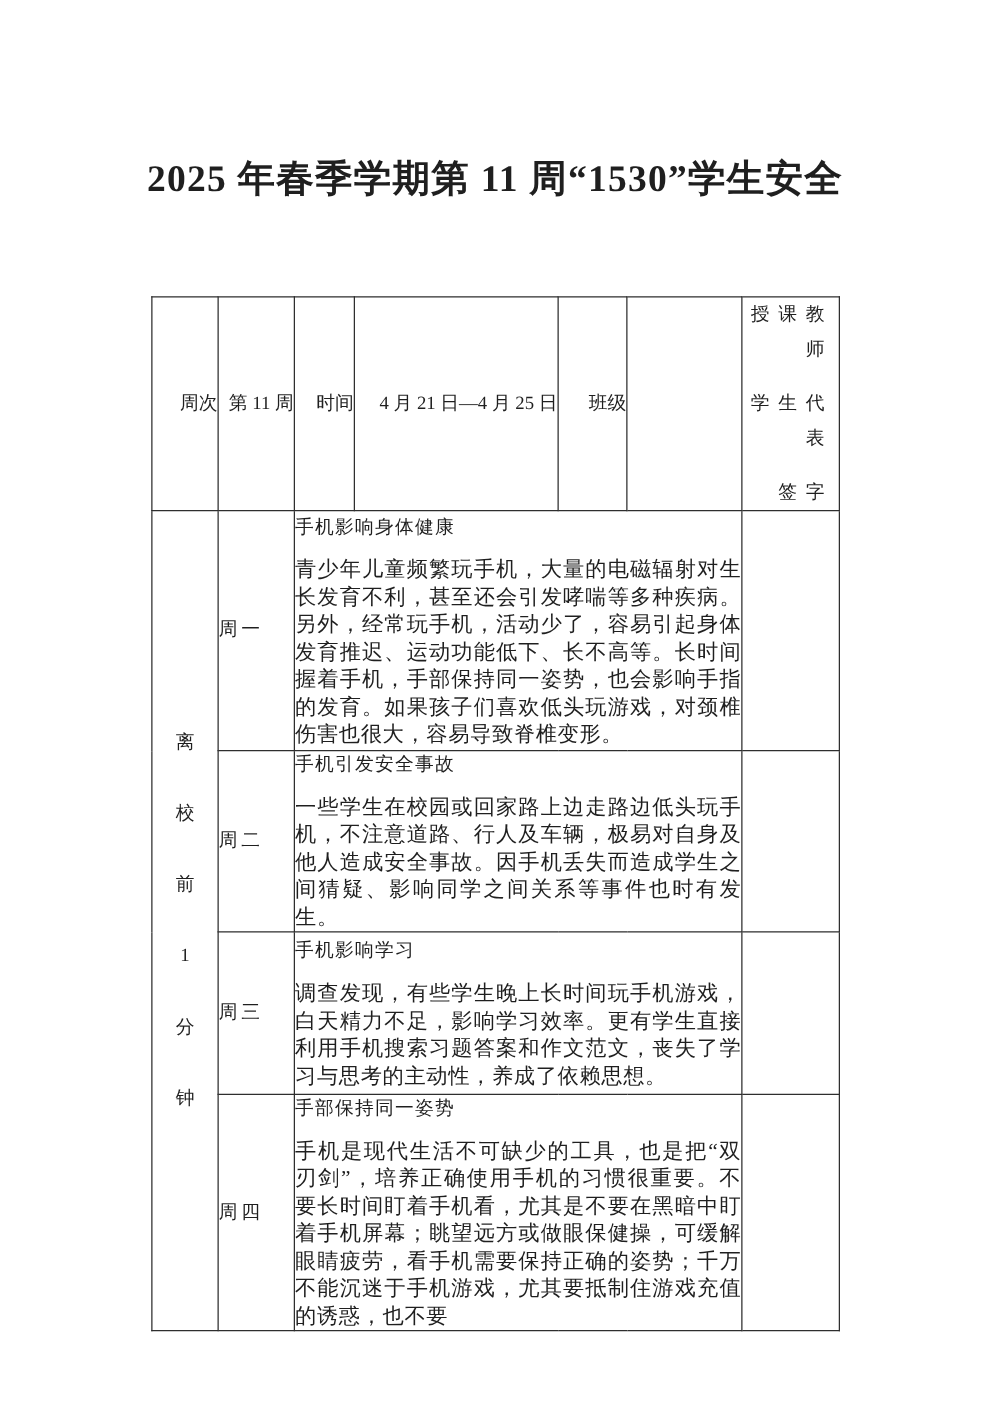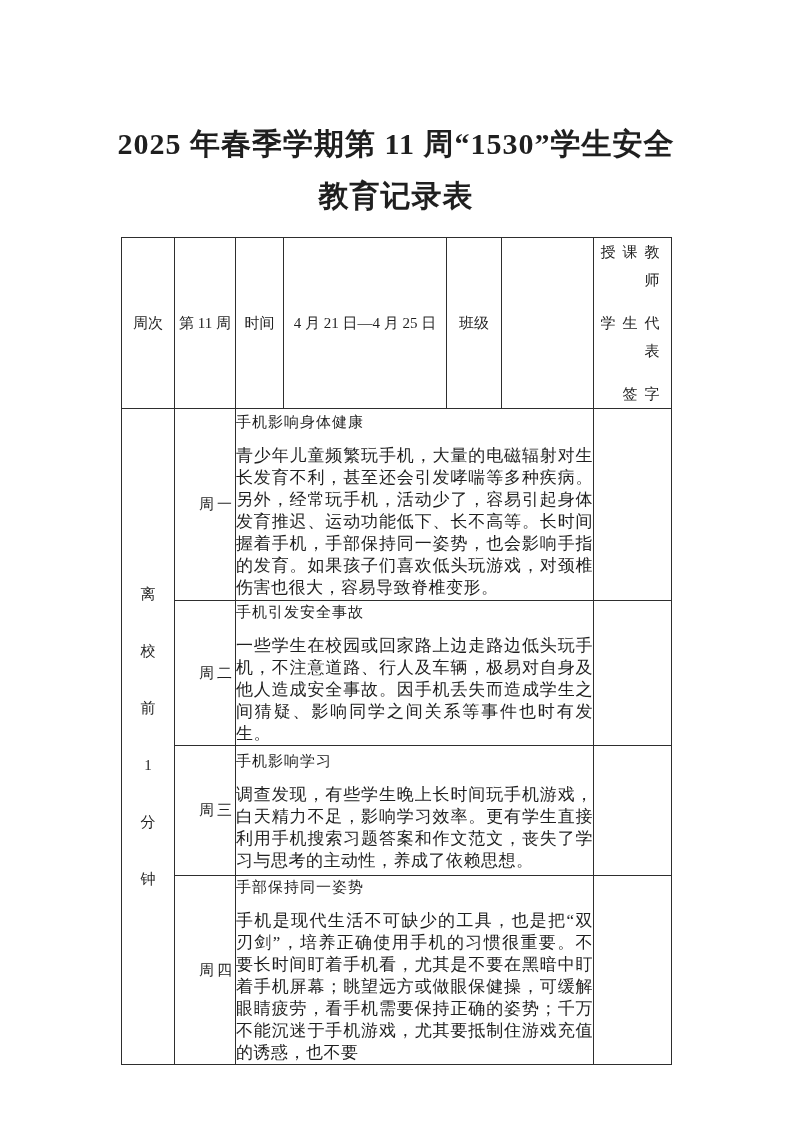--- a/index.html
+++ b/index.html
@@ -35,26 +35,26 @@
     border-collapse: collapse;
     table-layout: fixed;
   }
   .record-table td {
     border: 1px solid #2e2e2e;
     padding: 0;
     vertical-align: middle;
     font-size: 15px;
   }
   .c-center {
-    text-align: center;
+    text-align: right;
     line-height: 21px;
     padding: 2px 4px;
   }
   .c-day {
-    text-align: right;
+    text-align: left;
     letter-spacing: 3px;
     font-family: Liberation Serif, serif;
   }
   .r-head { height: 171px; }
   .r-mon  { height: 192px; }
   .r-tue  { height: 122px; }
   .r-wed  { height: 130px; }
   .r-thu  { height: 161px; }
   .c-sign {
     text-align: center;
@@ -96,21 +96,20 @@
     letter-spacing: 0.5px;
   }
 </style>
 </head>
 <body>
 
 <div class="page">
 
   <div class="doc-title">
     <div>2025 年春季学期第 11 周“1530”学生安全</div>
-    <div>教育记录表</div>
   </div>
 
   <table class="record-table">
     <colgroup>
       <col style="width:53px">
       <col style="width:61px">
       <col style="width:48px">
       <col style="width:163px">
       <col style="width:55px">
       <col style="width:92px">

